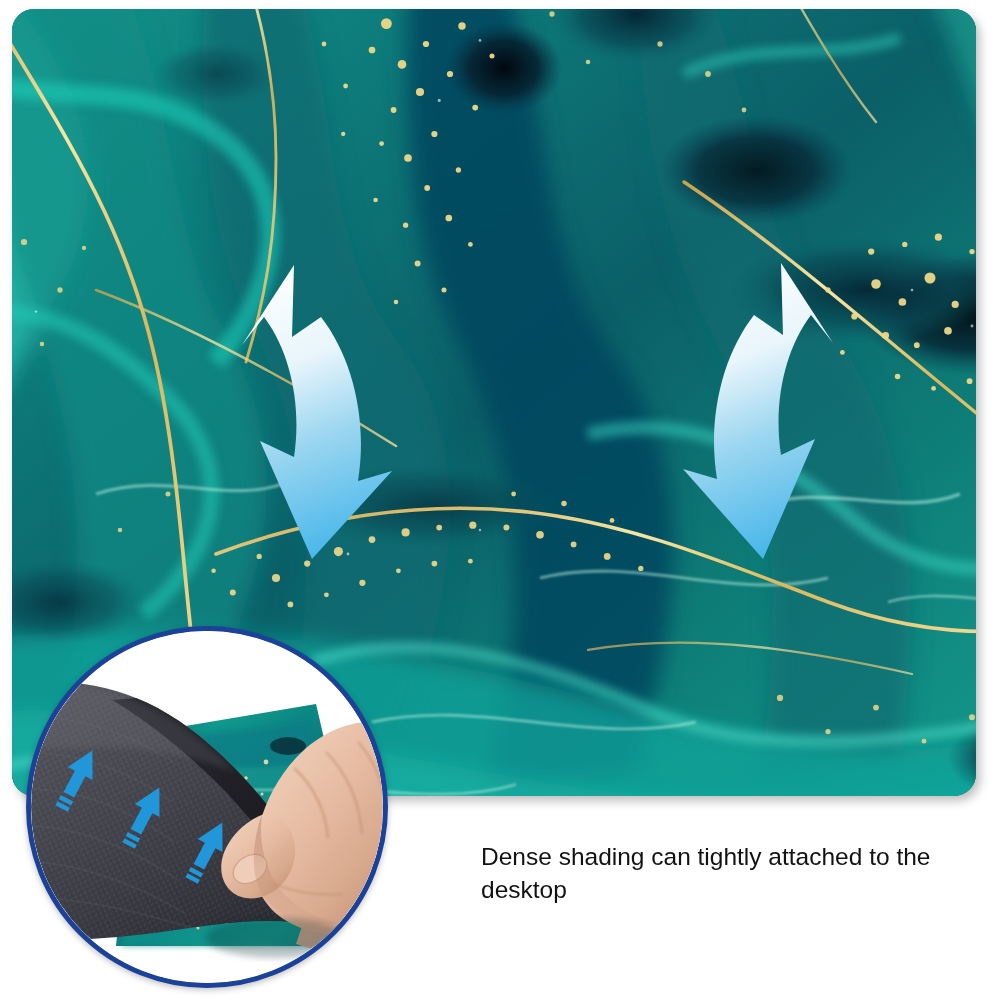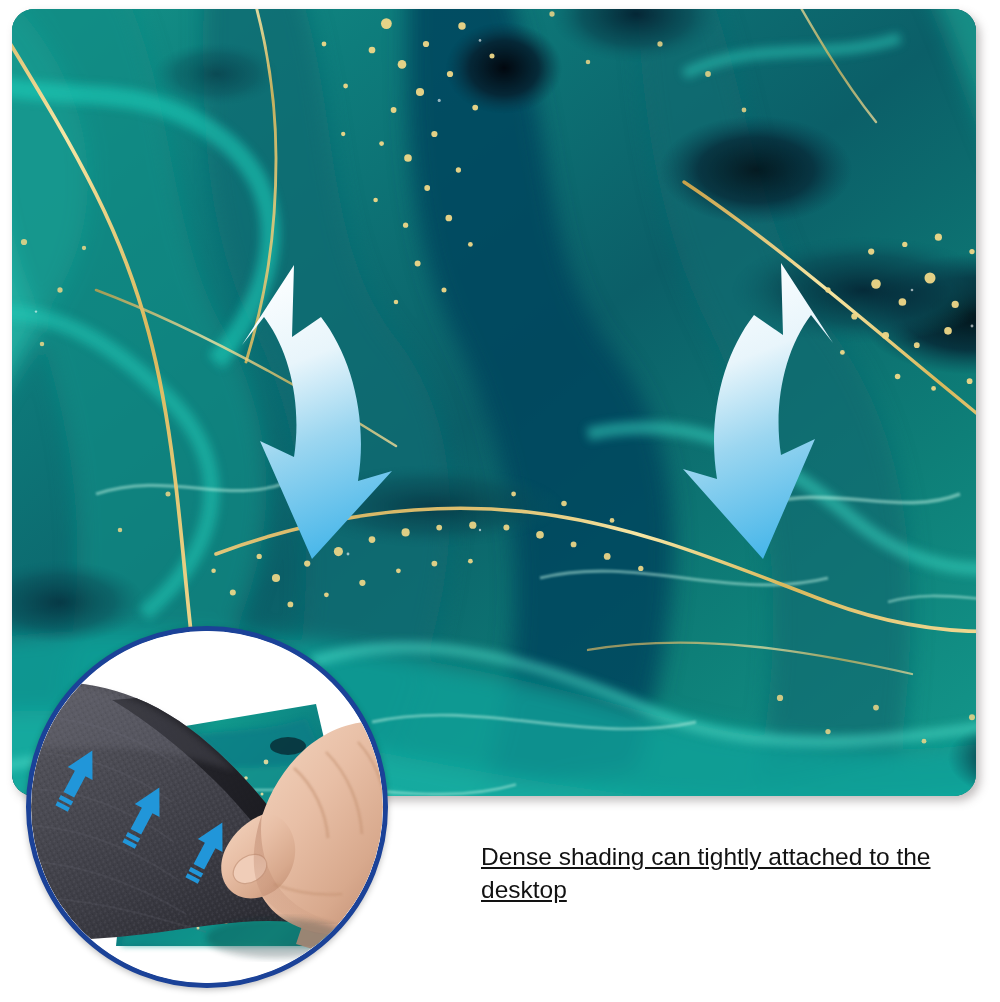--- a/index.html
+++ b/index.html
@@ -83,21 +83,20 @@
     line-height: 1.05;
     margin: 0 0 9px 0;
     white-space: nowrap;
   }
   #caption-body {
     font-size: 24.5px;
     color: #121212;
     line-height: 1.34;
     margin: 0;
     max-width: 450px;
-    text-decoration: underline;
   }
 </style>
 </head>
 <body>
 
 <div id="stage">
 
   <div id="mousepad">
     <svg class="marble-layer" viewBox="0 0 964 787" preserveAspectRatio="xMidYMid slice">
       <defs>

